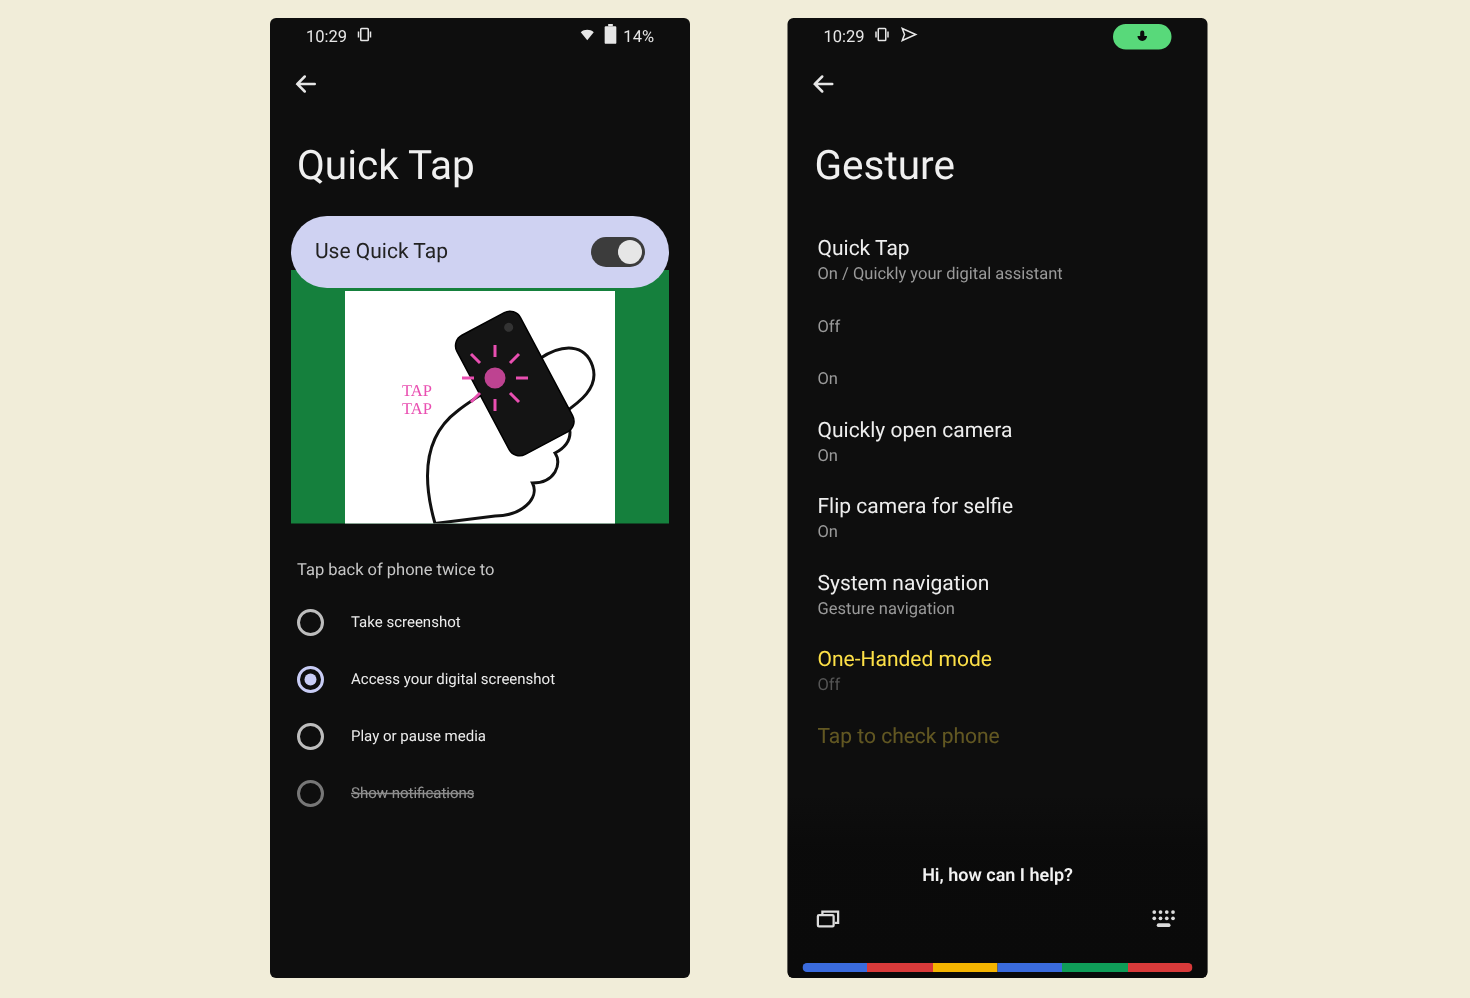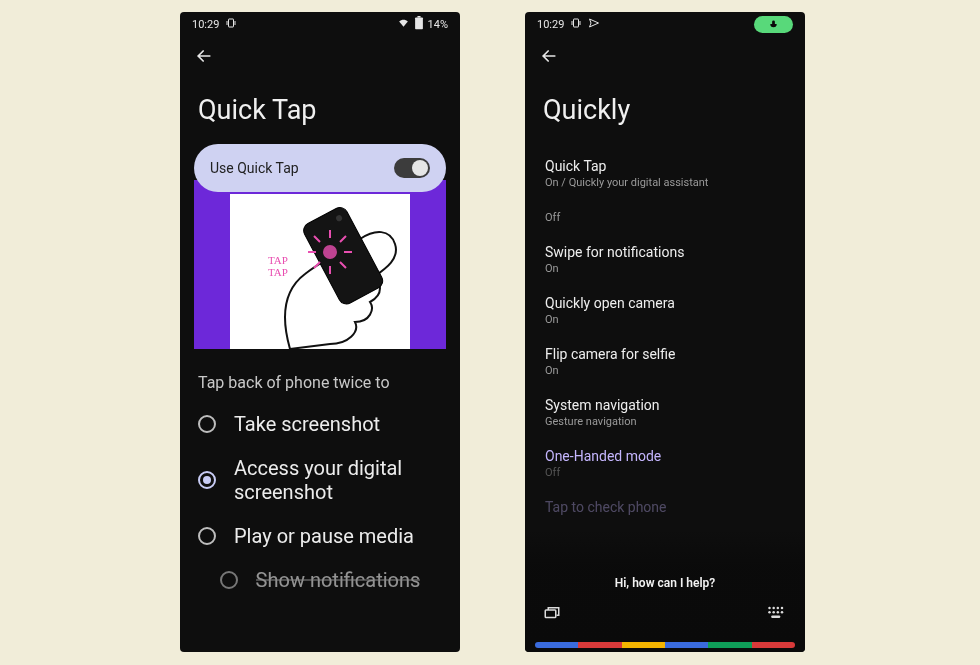--- a/index.html
+++ b/index.html
@@ -18,21 +18,21 @@
     color: #e6e6e6;
     overflow: hidden;
     border-radius: 4px;
   }
   .phone-left { left: 180px; top: 12px; height: 640px; }
   .phone-right { left: 525px; top: 12px; height: 640px; }
   .statusbar {
     display: flex;
     align-items: center;
     justify-content: space-between;
-    padding: 6px 12px;
+    padding: 6px 24px;
     font-size: 11px;
     height: 24px;
   }
   .sb-left { display: flex; align-items: center; gap: 6px; }
   .sb-right { display: flex; align-items: center; gap: 4px; }
   .mic-pill {
     background: #58d97a;
     border-radius: 12px;
     padding: 3px 14px;
     display: flex; align-items: center; justify-content: center;
@@ -61,61 +61,61 @@
     position: relative;
     z-index: 2;
   }
   .switch {
     width: 36px; height: 20px; background: #3c3c3c; border-radius: 12px; position: relative;
   }
   .switch .knob {
     position: absolute; right: 2px; top: 2px; width: 16px; height: 16px; background: #e6e6e6; border-radius: 50%;
   }
   .illus-wrap {
-    background: #6d28d9;
+    background: #15803d;
     margin: -12px 14px 0 14px;
     padding-top: 14px;
     display: flex; justify-content: center;
   }
   .illus {
     width: 180px; height: 155px; background: #fff; position: relative;
   }
   .illus svg { width: 100%; height: 100%; }
   .section-label {
-    font-size: 16px;
+    font-size: 11px;
     color: #c8c8c8;
     padding: 24px 30px 10px 18px;
   }
   .radiolist { padding: 0 8px; }
   .radio-row {
     display: flex; align-items: center; gap: 18px;
     padding: 10px 10px;
-    font-size: 20px;
+    font-size: 10px;
     color: #ececec;
   }
   .radio-row .radio {
     width: 18px; height: 18px; border: 2px solid #bdbdbd; border-radius: 50%; position: relative; flex: 0 0 18px;
   }
   .radio-row.selected .radio { border-color: #c8ccf5; }
   .radio-row.selected .radio::after {
     content:""; position: absolute; inset: 3px; background: #c8ccf5; border-radius: 50%;
   }
-  .radio-row.cut { opacity: .85; justify-content: center; }
+  .radio-row.cut { opacity: .85; }
   .radio-row.cut .lbl { position: relative; }
   .radio-row.cut .lbl::after {
     content:""; position:absolute; left:0; right:0; top:50%; height:1px; background:#ddd; transform: translateY(-50%);
   }
   
   .glist { padding: 4px 0 0 0; }
   .gitem {
     padding: 10px 20px;
   }
   .gitem .t { font-size: 14px; color: #eee; }
   .gitem .s { font-size: 11px; color: #9a9a9a; margin-top: 2px; }
-  .gitem.dim .t { color: #c4b5fd; }
+  .gitem.dim .t { color: #fde047; }
   .gitem.dim .s { color: #555; }
   .assistant-area {
     position: absolute; left:0; right:0; bottom:0;
     padding: 10px 14px 26px 14px;
     background: linear-gradient(to bottom, rgba(10,10,10,0) 0%, rgba(10,10,10,.9) 30%, #0a0a0a 100%);
     display:flex; flex-direction: column; align-items:center; gap: 14px;
   }
   .assistant-help { font-size: 12px; font-weight:600; color:#f2f2f2;margin-top:36px; }
   .assistant-row {
     display:flex; align-items:center; justify-content:space-between; width:100%;
@@ -245,32 +245,31 @@
   </div>
 
   <div class="topbar">
     <span class="back-btn">
       <svg width="20" height="20" viewBox="0 0 24 24" fill="none" stroke="#e6e6e6" stroke-width="2" stroke-linecap="round">
           <path d="M19 12H5M11 18l-6-6 6-6"></path>
         </svg>
     </span>
   </div>
 
-  <div class="page-title">Quickly</div>
+  <div class="page-title">Gesture</div>
 
   <div class="glist">
     <div class="gitem">
       <div class="t">Quick Tap</div>
       <div class="s">On / Quickly your digital assistant</div>
     </div>
     <div class="gitem">
       <div class="s">Off</div>
     </div>
     <div class="gitem">
-      <div class="t">Swipe for notifications</div>
       <div class="s">On</div>
     </div>
     <div class="gitem">
       <div class="t">Quickly open camera</div>
       <div class="s">On</div>
     </div>
     <div class="gitem">
       <div class="t">Flip camera for selfie</div>
       <div class="s">On</div>
     </div>

